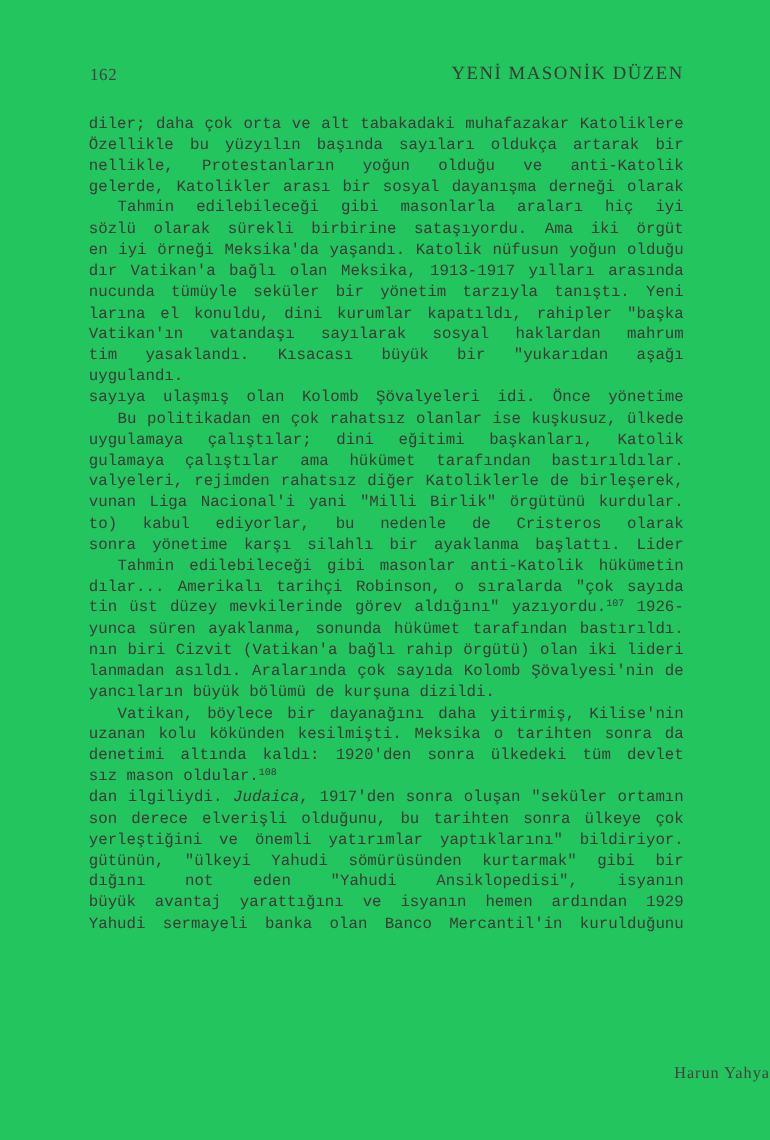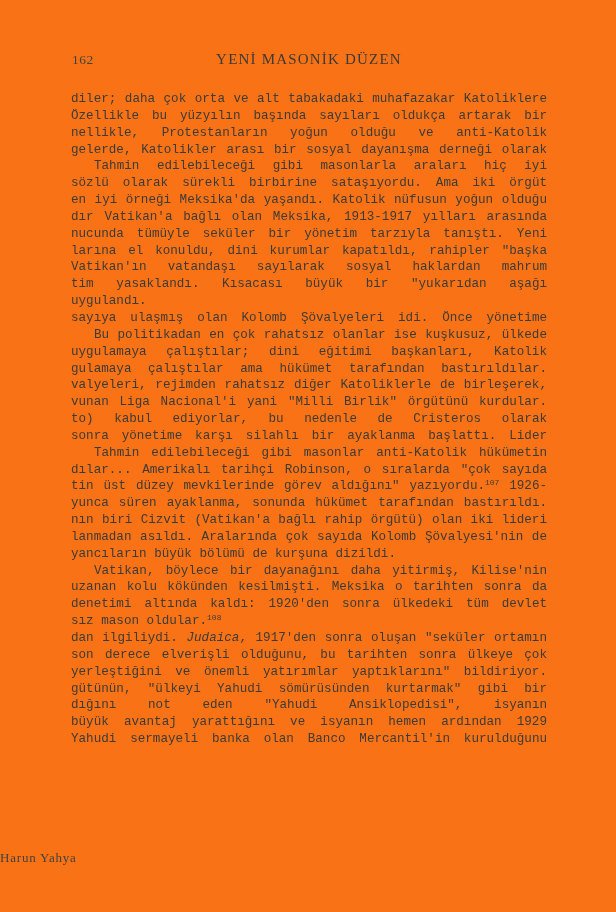--- a/index.html
+++ b/index.html
@@ -4,38 +4,38 @@
 <style>
   html, body { margin: 0; padding: 0; }
   body {
     width: 616px; height: 912px;
     background: #fcfcfa;
     font-family: "Liberation Serif", "DejaVu Serif", serif;
   }
   .page {
     position: relative;
     width: 616px; height: 912px;
-    background: #f97316;
+    background: #22c55e;
     color: #3a3a36;
     overflow: hidden;
   }
   .header {
     position: absolute;
     top: 51px; left: 71px;
     width: 476px; height: 18px;
   }
   .pagenum {
     position: absolute; left: 1px; top: 1px;
     font-size: 13.5px;
     letter-spacing: 0.5px;
     color: #42423e;
   }
   .running-title {
     display: block;
-    text-align: center;
+    text-align: right;
     font-size: 15px;
     letter-spacing: 1.2px;
     color: #3a3a36;
     white-space: nowrap;
   }
   .body-text {
     position: absolute;
     top: 91px; left: 71px;
     width: 476px;
     font-size: 12.6px;
@@ -55,21 +55,21 @@
   .line i { font-style: italic; }
   .line sup {
     font-size: 8px;
     line-height: 0;
     vertical-align: 4px;
   }
   .footer {
     position: absolute;
     top: 850px; left: 0;
     width: 616px;
-    text-align: left;
+    text-align: right;
     font-size: 13px;
     letter-spacing: 0.8px;
     color: #42423e;
   }
 </style>
 </head>
 <body>
 
 <div class="page">
   <div class="header">

